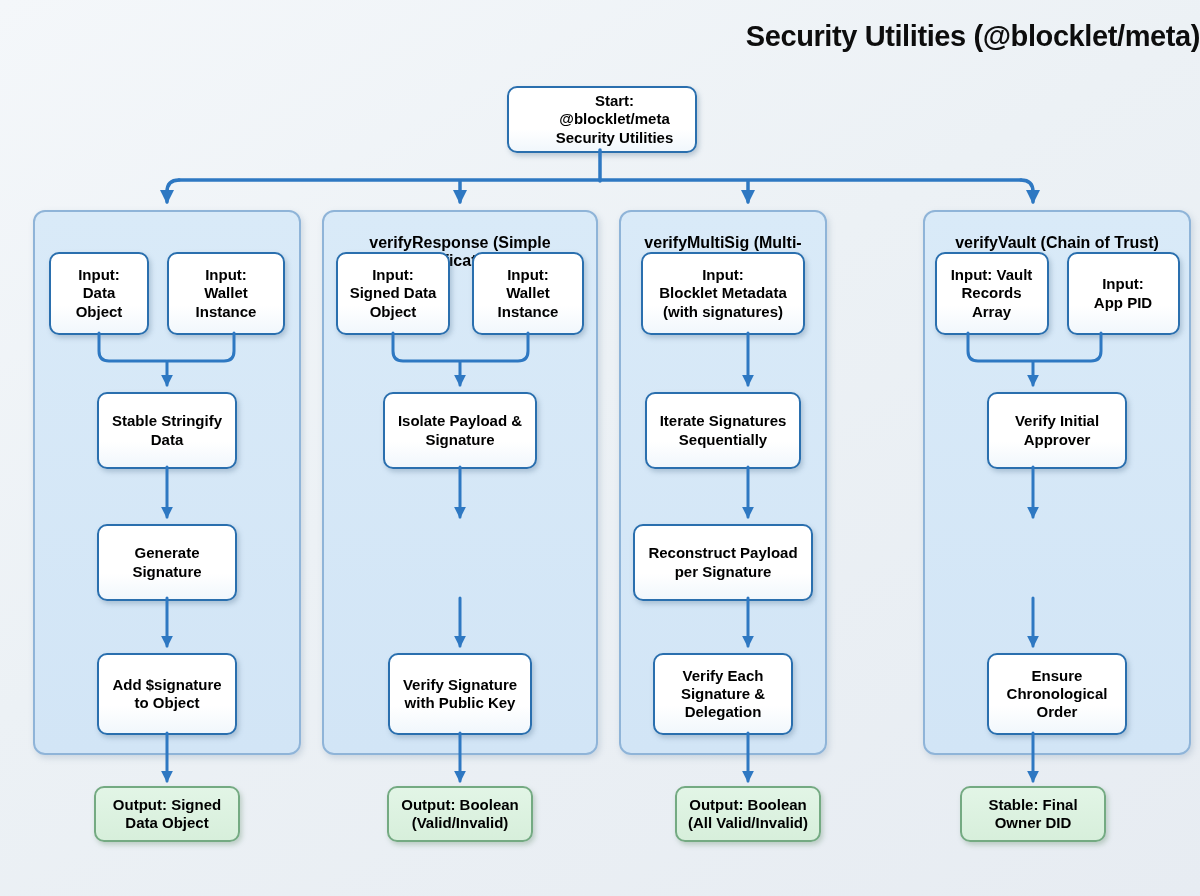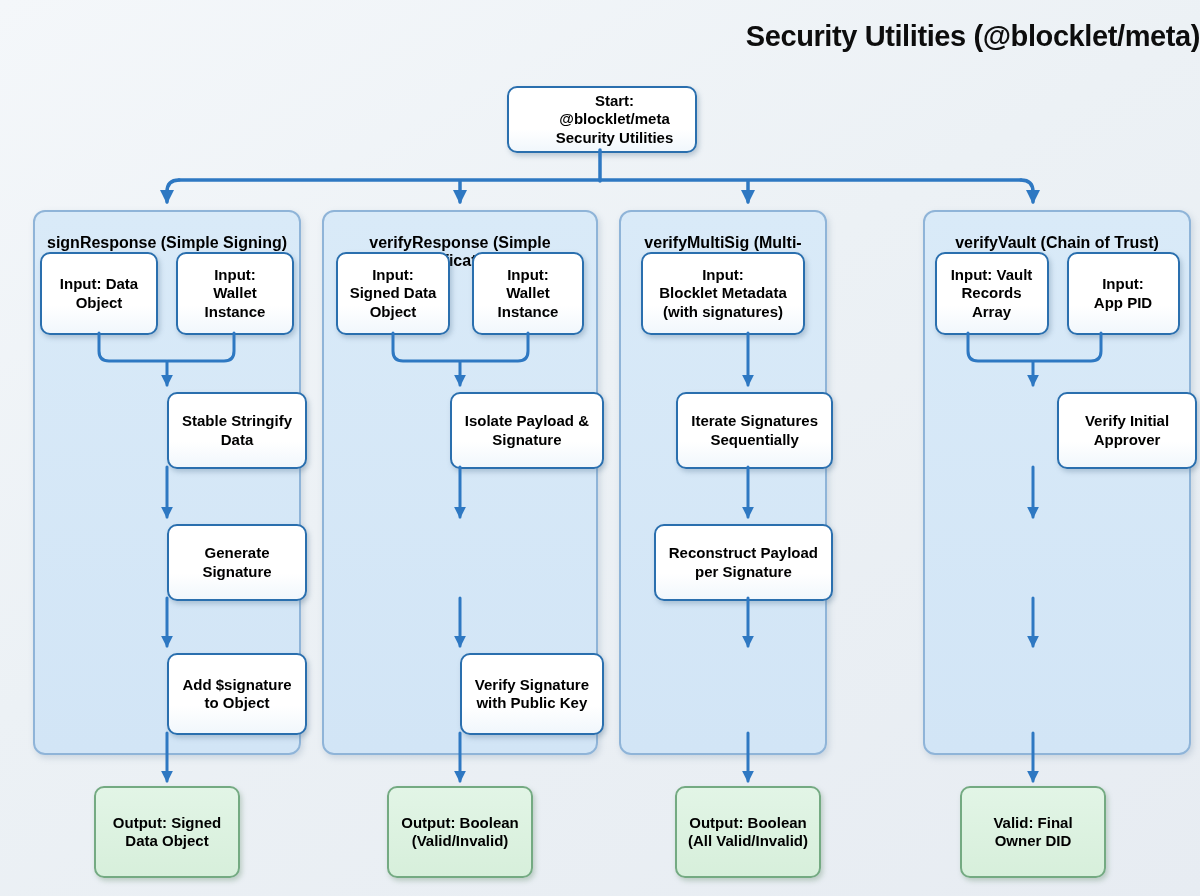--- a/index.html
+++ b/index.html
@@ -39,52 +39,51 @@
   }
   .col-title{
     position:absolute;top:9px;left:0;width:100%;
     text-align:center;font-size:16px;font-weight:bold;color:var(--text,#000);
   }
   .inputs{
     position:absolute;top:40px;left:0;width:100%;
     display:flex;justify-content:center;align-items:stretch;
   }
   .inputs .node{height:83px;}
-  .row{position:absolute;left:8px;width:100%;display:flex;justify-content:flex-end;}
+  .row{position:absolute;left:0;width:100%;display:flex;justify-content:center;}
   .row-step1{top:180px}
   .row-step2{top:312px}
   .row-step3{top:441px}
   .step{min-width:140px;height:77px;padding:6px 13px;}
   .row-step3 .step{height:82px;}
   .output-row{position:absolute;top:786px;display:flex;justify-content:center;}
   .output{
-    width:146px;height:92px;
+    width:146px;height:56px;
     background:linear-gradient(180deg,#e2f5e6 0%,var(--output_fill,#d7efdb) 100%);
     border:2px solid var(--output_border,#74aa82);
     box-shadow:2px 3px 5px rgba(100,140,110,.35);
   }
   svg.arrows{position:absolute;left:0;top:0;z-index:5;pointer-events:none;}
   .ln{fill:none;stroke:var(--accent,#2e78c2);stroke-width:3;stroke-linecap:round;}
   .thick{stroke-width:3.5;}
   .arr{marker-end:url(#ah);}
 </style>
 </head>
 <body>
 
 <div class="canvas">
 
   <div class="title">Security Utilities (@blocklet/meta)</div>
 
   <div class="node start">Start: @blocklet/meta
 Security Utilities</div>
 
   <section class="column" style="left:33px;width:268px;">
-    <h2 class="col-title">signResponse (Simple Signing)</h2>
     <div class="inputs" style="gap:18px;">
-      <div class="node" style="width:118px;">Input: Data
+      <div class="node" style="width:100px;">Input: Data
 Object</div>
       <div class="node" style="width:118px;">Input:
 Wallet
 Instance</div>
     </div>
     <div class="row row-step1">
         <div class="node step">Stable Stringify
 Data</div>
       </div>
     <div class="row row-step2">
@@ -125,51 +124,61 @@
 (with signatures)</div>
     </div>
     <div class="row row-step2">
         <div class="node step">Reconstruct Payload
 per Signature</div>
       </div>
     <div class="row row-step1">
         <div class="node step">Iterate Signatures
 Sequentially</div>
       </div>
+    <div class="row row-step3">
+        <div class="node step">Verify Each
+Signature &amp;
+Delegation</div>
+      </div>
   </section>
 
   <section class="column" style="left:899px;width:268px;margin-left:24px;">
     <h2 class="col-title">verifyVault (Chain of Trust)</h2>
     <div class="inputs" style="gap:18px;">
       <div class="node" style="width:114px;">Input: Vault
 Records
 Array</div>
       <div class="node" style="width:113px;">Input:
 App PID</div>
     </div>
     <div class="row row-step1">
         <div class="node step">Verify Initial
 Approver</div>
       </div>
+    <div class="row row-step3">
+        <div class="node step">Ensure
+Chronological
+Order</div>
+      </div>
   </section>
 
   <div class="output-row" style="left:33px;width:268px;">
     <div class="node output">Output: Signed
 Data Object</div>
   </div>
   <div class="output-row" style="left:322px;width:276px;">
     <div class="node output">Output: Boolean
 (Valid/Invalid)</div>
   </div>
   <div class="output-row" style="left:619px;width:258px;">
     <div class="node output">Output: Boolean
 (All Valid/Invalid)</div>
   </div>
   <div class="output-row" style="left:899px;width:268px;">
-    <div class="node output">Valid: Final
+    <div class="node output">Stable: Final
 Owner DID</div>
   </div>
 
   <svg class="arrows" width="1200" height="896" viewBox="0 0 1200 896">
     <defs>
       <marker id="ah" viewBox="0 0 10 10" refX="8.5" refY="5" markerWidth="4" markerHeight="4" orient="auto">
         <path d="M0,0 L10,5 L0,10 Z" fill="#2e78c2"></path>
       </marker>
     </defs>
 

